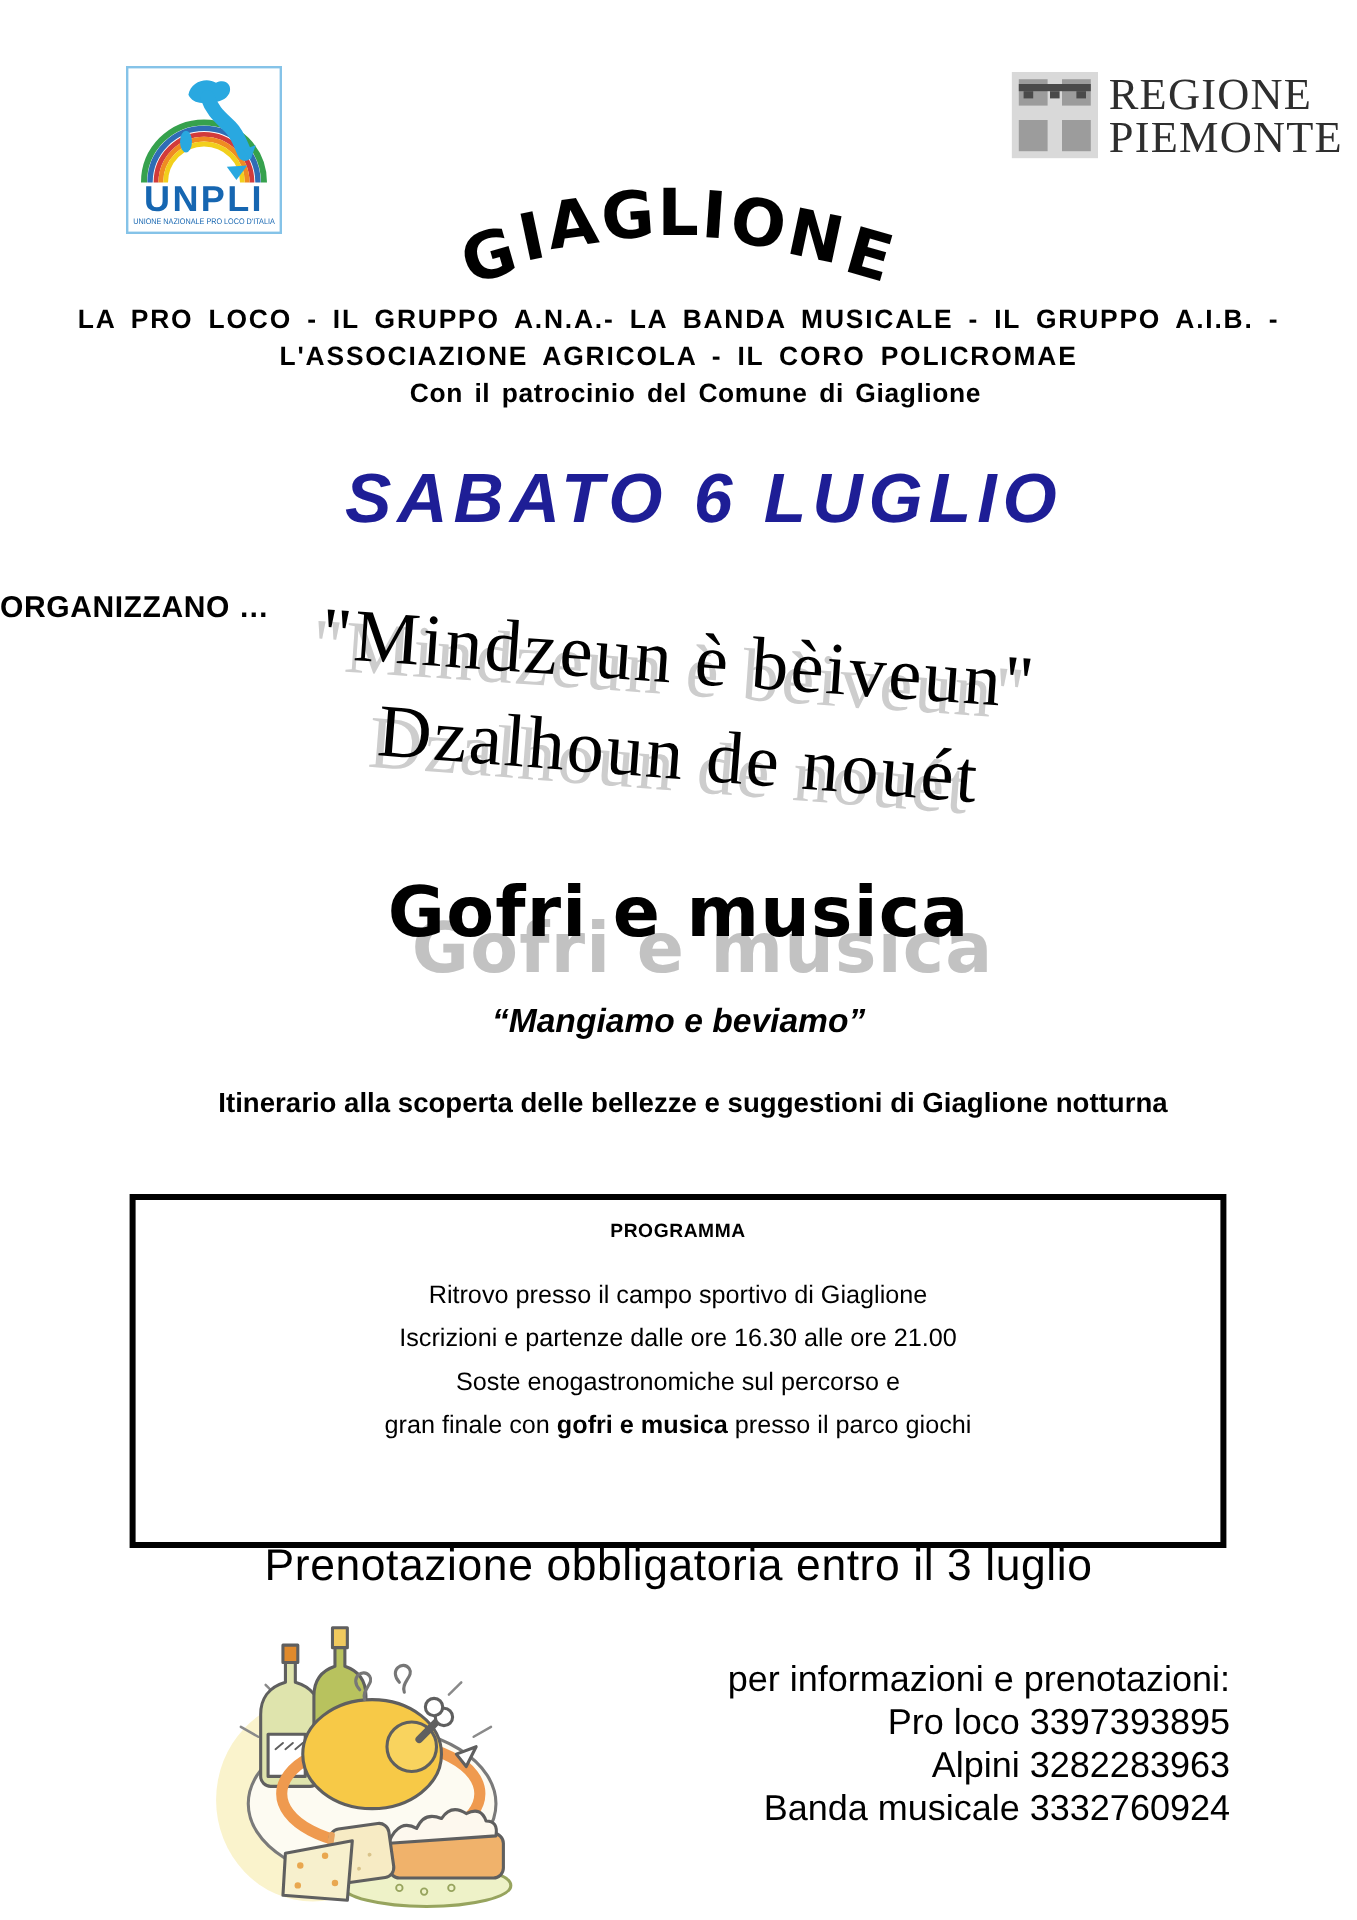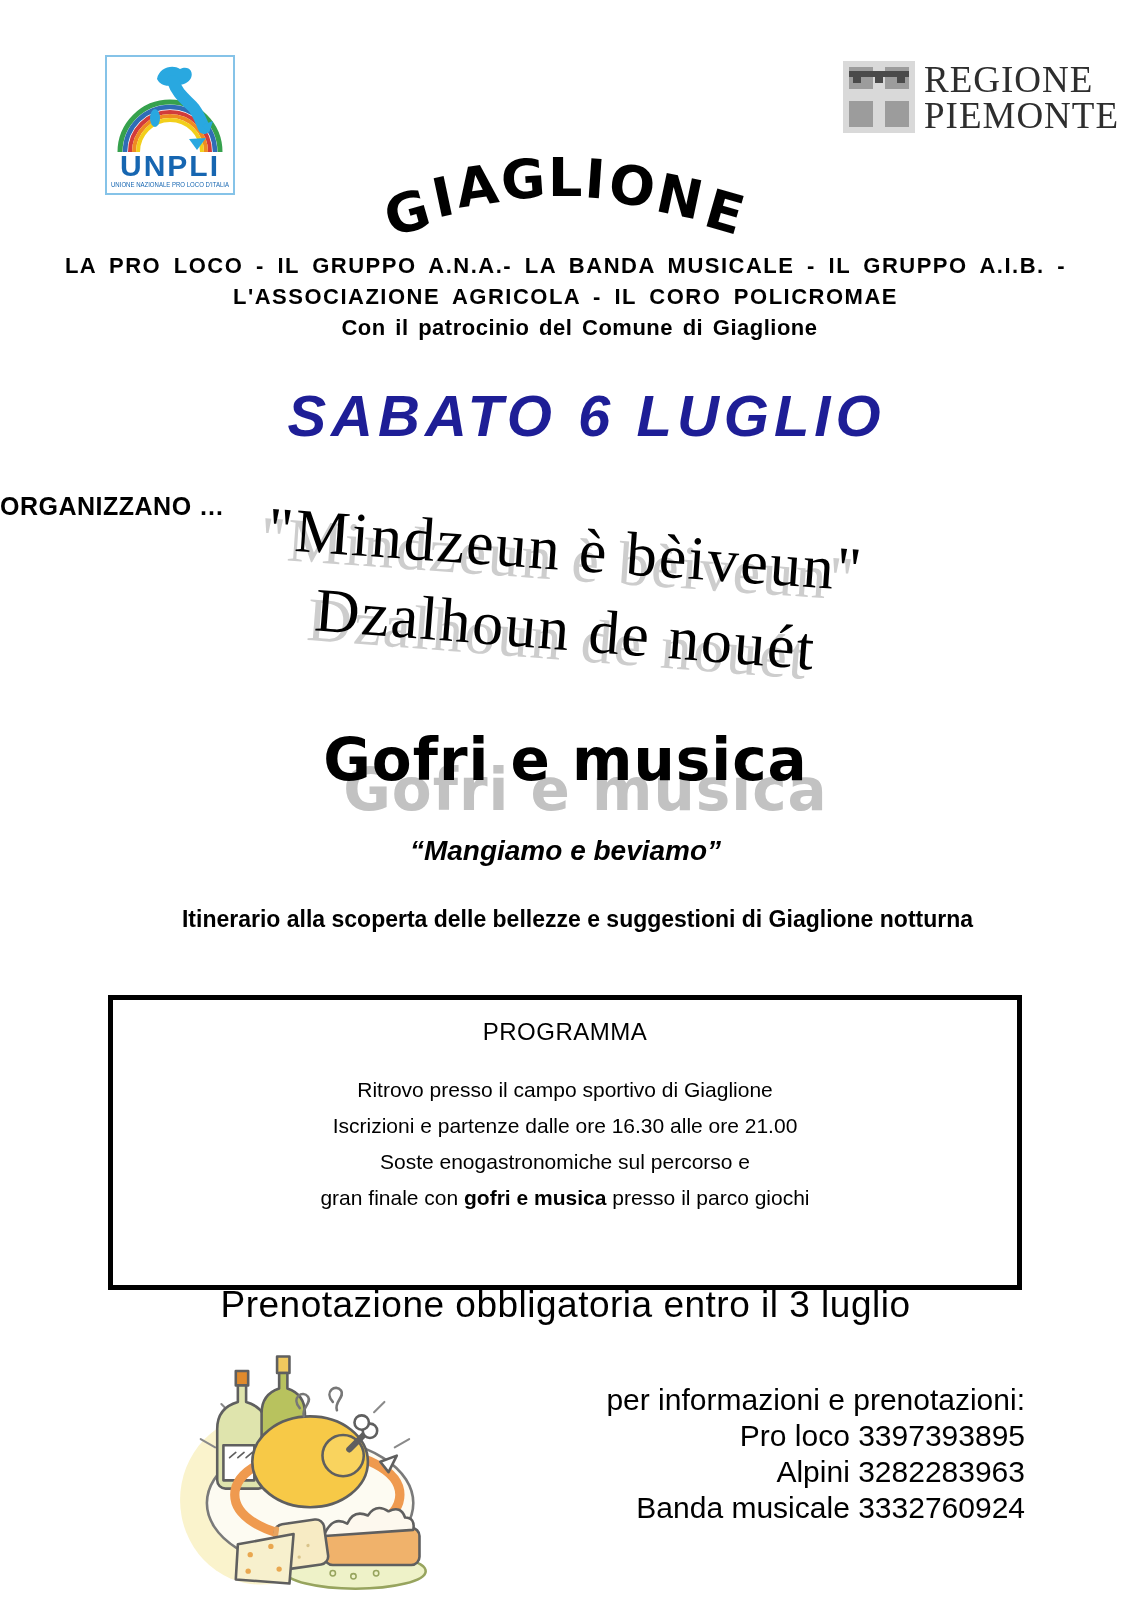--- a/index.html
+++ b/index.html
@@ -3,21 +3,21 @@
 <meta charset="utf-8">
 <style>
   html,body{margin:0;padding:0;background:#888;}
   .poster{
     position:relative;width:1131px;height:1600px;margin:0 auto;
     background:#ffffff;overflow:hidden;color:#000;
     font-family:"Liberation Sans",sans-serif;
   }
   
   .unpli-logo{position:absolute;left:105px;top:55px;width:134px;height:140px;}
-  .regione-logo{position:absolute;left:843px;top:60px;display:flex;align-items:center;gap:9px;}
+  .regione-logo{position:absolute;left:843px;top:60px;display:flex;align-items:flex-start;gap:9px;}
   .regione-text{
     font-family:"Liberation Serif",serif;font-size:37px;line-height:36px;
     color:#2e2e2e;letter-spacing:1px;margin-top:2px;
   }
   
   .town-arc{
     position:absolute;left:0;right:0;top:146px;height:130px;text-align:center;
     font-family:"DejaVu Sans",sans-serif;font-weight:bold;font-size:54px;letter-spacing:3px;
   }
   .arc-letter{display:inline-block;}
@@ -57,21 +57,21 @@
   }
   .description{
     position:absolute;left:0;right:0;top:906px;text-align:center;
     font-weight:bold;font-size:23px;padding-left:24px;
   }
   
   .program-box{
     position:absolute;left:108px;top:995px;width:914px;height:295px;
     border:5px solid #000;box-sizing:border-box;text-align:center;
   }
-  .program-title{font-weight:normal;font-size:24px;margin-top:18px;letter-spacing:.5px;}
+  .program-title{font-weight:bold;font-size:16px;margin-top:18px;letter-spacing:.5px;}
   .program-lines{margin-top:26px;font-size:21px;line-height:36px;}
   .bold-seg{font-weight:bold;}
   
   .booking-notice{
     position:absolute;left:0;right:0;top:1284px;text-align:center;
     font-size:37px;letter-spacing:.5px;
   }
   .contacts{
     position:absolute;right:106px;top:1382px;text-align:right;
     font-size:30px;line-height:36px;

